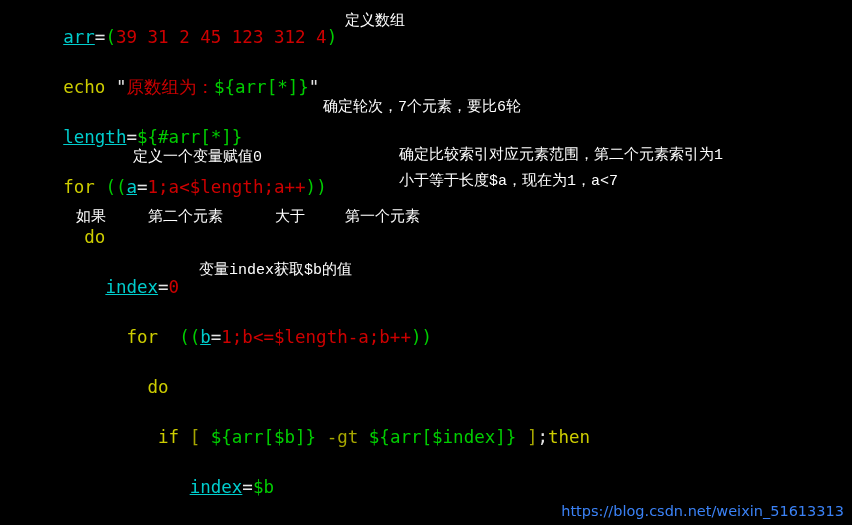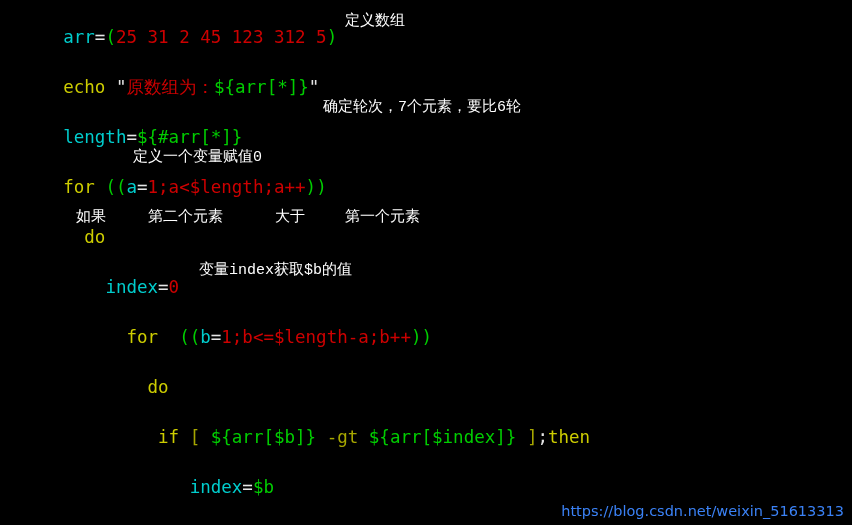--- a/index.html
+++ b/index.html
@@ -28,21 +28,21 @@
     height: 25px;
     line-height: 25px;
     white-space: pre;
     font-size: 17.5px;
     font-family: "DejaVu Sans Mono", "Liberation Mono", monospace;
     letter-spacing: 0px;
   }
   .line span { white-space: pre; }
 
   
-  .c-var     { color: #00cdcd; }           
+  .c-var     { color: #00cdcd; text-decoration: underline; }           
   .c-kw      { color: #cdcd00; }           
   .c-punct   { color: #e5e5e5; }           
   .c-green   { color: #00cd00; }           
   .c-red     { color: #cd0000; }           
   .c-str     { color: #cd0000; }           
   .c-olive   { color: #a6a600; }           
 
   
   .note {
     position: absolute;
@@ -65,21 +65,21 @@
   }
 </style>
 </head>
 <body>
 
 <div id="screen">
 
   <div id="code">
 
     <div class="line" style="top:0px">
-      <span class="c-var">arr</span><span class="c-punct">=</span><span class="c-green">(</span><span class="c-red">25 31 2 45 123 312 5</span><span class="c-green">)</span>
+      <span class="c-var">arr</span><span class="c-punct">=</span><span class="c-green">(</span><span class="c-red">39 31 2 45 123 312 4</span><span class="c-green">)</span>
     </div>
 
     <div class="line" style="top:25px">
       <span class="c-kw">echo</span><span class="c-punct"> </span><span class="c-punct">"</span><span class="c-str">原数组为：</span><span class="c-green">${arr[*]}</span><span class="c-punct">"</span>
     </div>
 
     <div class="line" style="top:50px">
       <span class="c-var">length</span><span class="c-punct">=</span><span class="c-green">${#arr[*]}</span>
     </div>
 
@@ -113,20 +113,22 @@
 
     <div class="line" style="top:250px">
       
     </div>
 
   </div>
 
   <div class="note" style="left:345px; top:12px;">定义数组</div>
   <div class="note" style="left:323px; top:98px;">确定轮次，7个元素，要比6轮</div>
   <div class="note" style="left:133px; top:148px;">定义一个变量赋值0</div>
+  <div class="note" style="left:399px; top:146px;">确定比较索引对应元素范围，第二个元素索引为1</div>
+  <div class="note" style="left:399px; top:172px;">小于等于长度$a，现在为1，a&lt;7</div>
   <div class="note" style="left:76px;  top:208px;text-align:center;">如果</div>
   <div class="note" style="left:148px; top:208px;">第二个元素</div>
   <div class="note" style="left:275px; top:208px;">大于</div>
   <div class="note" style="left:345px; top:208px;">第一个元素</div>
   <div class="note" style="left:199px; top:253px;margin-top:8px;">变量index获取$b的值</div>
 
   <div id="watermark">https://blog.csdn.net/weixin_51613313</div>
 
 </div>
 

